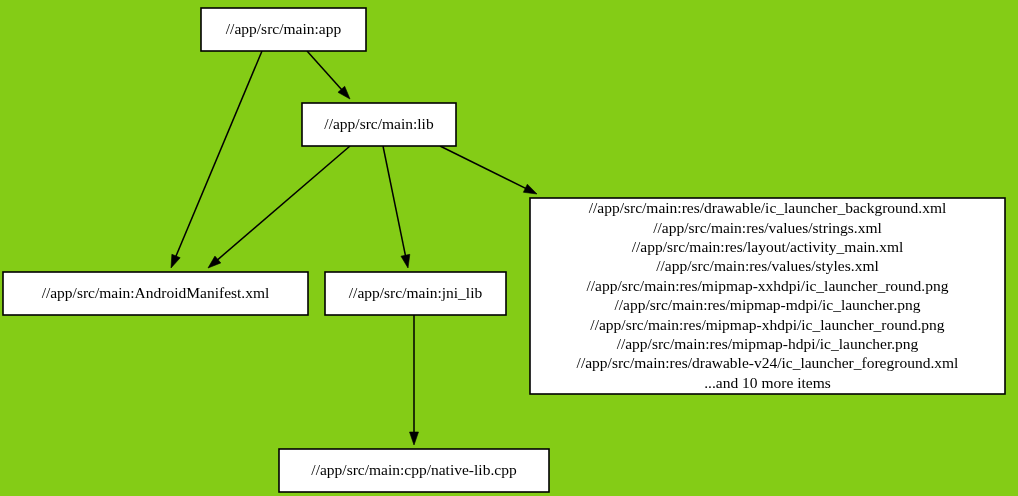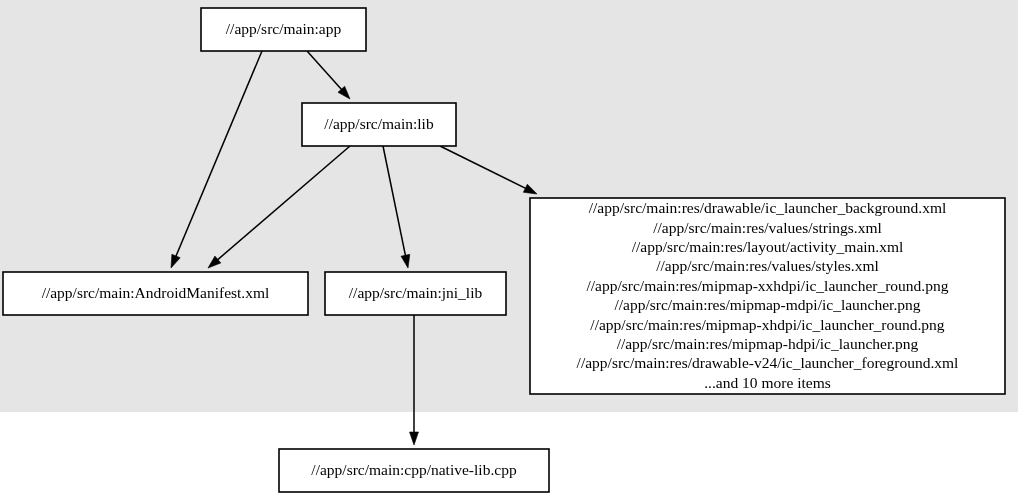--- a/index.html
+++ b/index.html
@@ -10,22 +10,22 @@
   }
   body {
     width: 1018px;
     height: 496px;
     overflow: hidden;
     font-family: "Liberation Serif", "DejaVu Serif", serif;
   }
   #graph-root {
     position: relative;
     width: 1018px;
-    height: 412px;
-    background: #e5e5e5;
+    height: 496px;
+    background: #84cc16;
   }
   svg#graph-canvas {
     position: absolute;
     left: 0;
     top: 0;
     width: 1018px;
     height: 496px;
     display: block;
   }
   .node-box {

